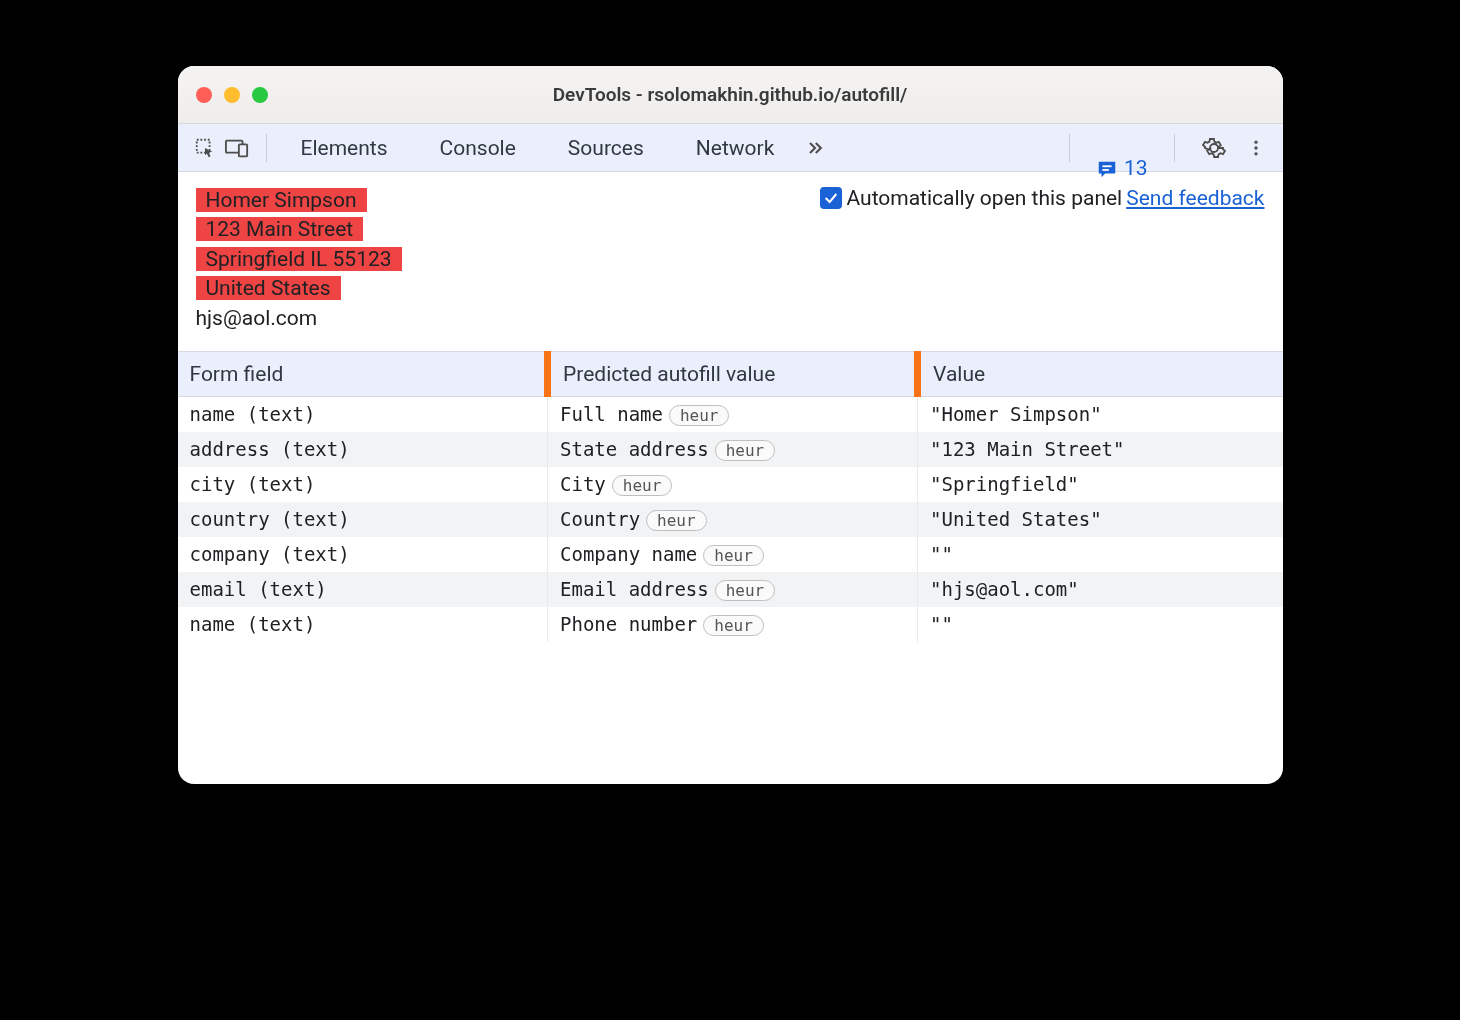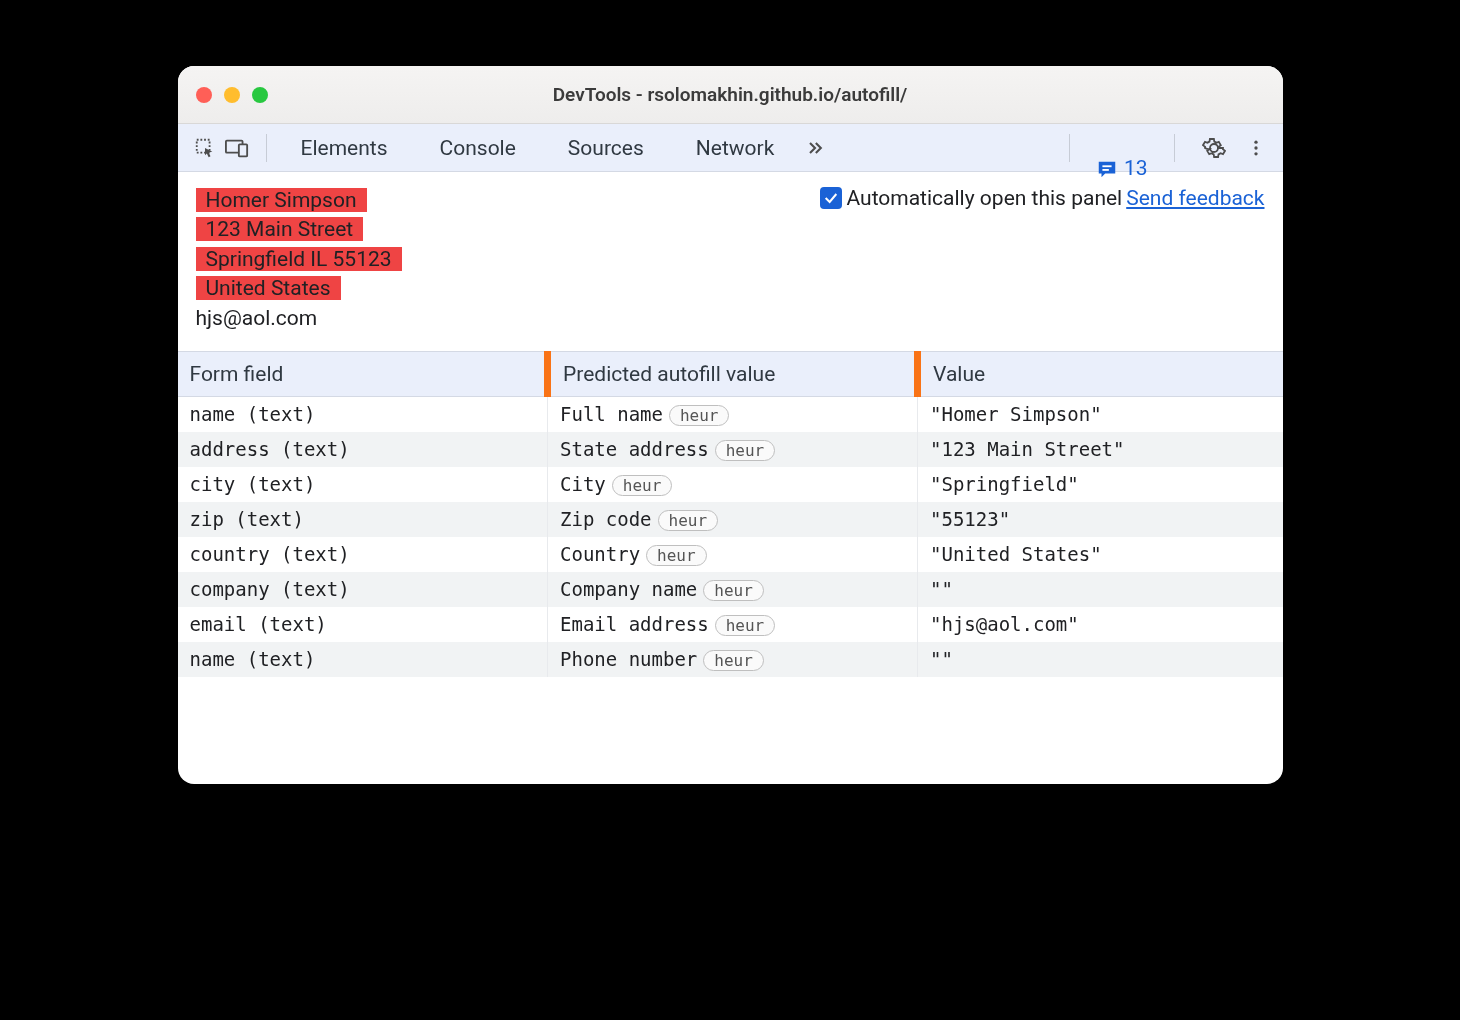--- a/index.html
+++ b/index.html
@@ -316,25 +316,20 @@
           <td>address (text)</td>
           <td><span>State address</span><span class="heur-badge">heur</span></td>
           <td>"123 Main Street"</td>
         </tr>
         <tr>
           <td>city (text)</td>
           <td><span>City</span><span class="heur-badge">heur</span></td>
           <td>"Springfield"</td>
         </tr>
         <tr>
-          <td>zip (text)</td>
-          <td><span>Zip code</span><span class="heur-badge">heur</span></td>
-          <td>"55123"</td>
-        </tr>
-        <tr>
           <td>country (text)</td>
           <td><span>Country</span><span class="heur-badge">heur</span></td>
           <td>"United States"</td>
         </tr>
         <tr>
           <td>company (text)</td>
           <td><span>Company name</span><span class="heur-badge">heur</span></td>
           <td>""</td>
         </tr>
         <tr>

